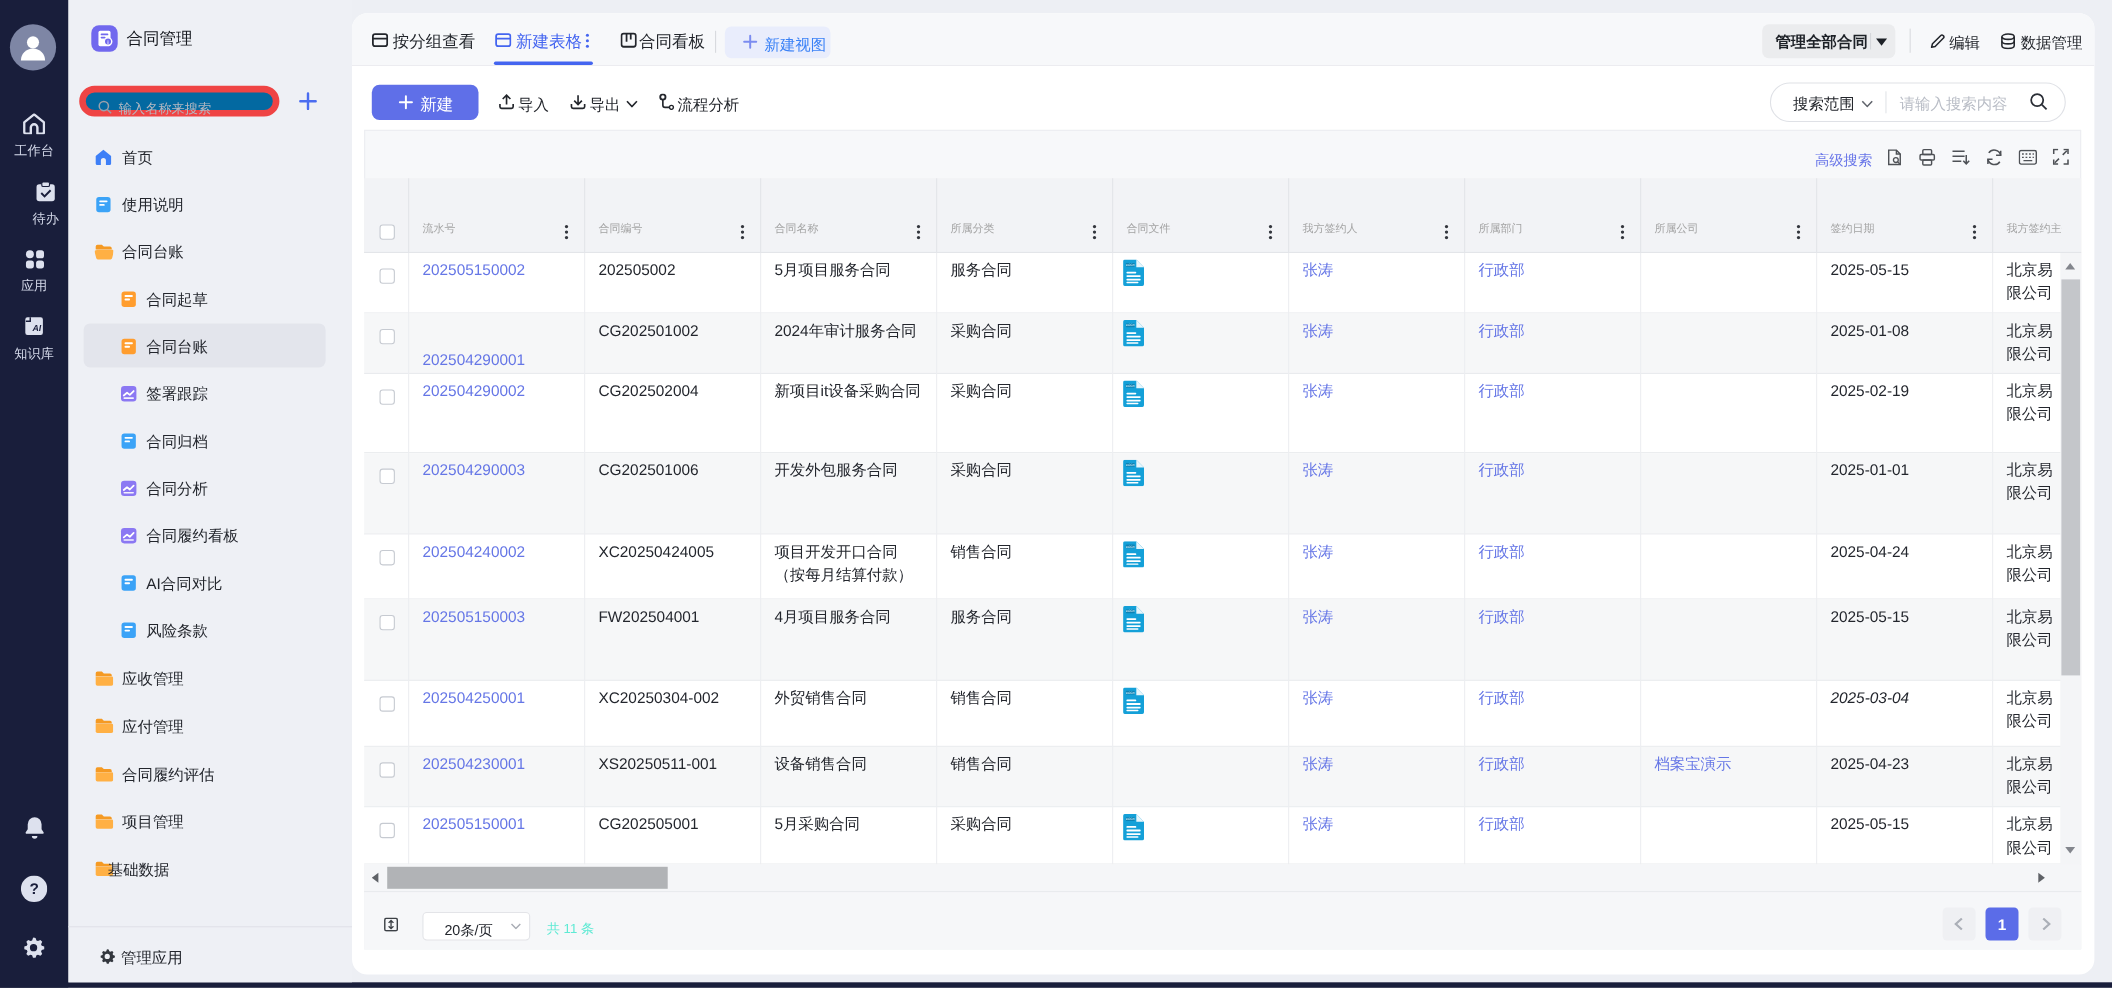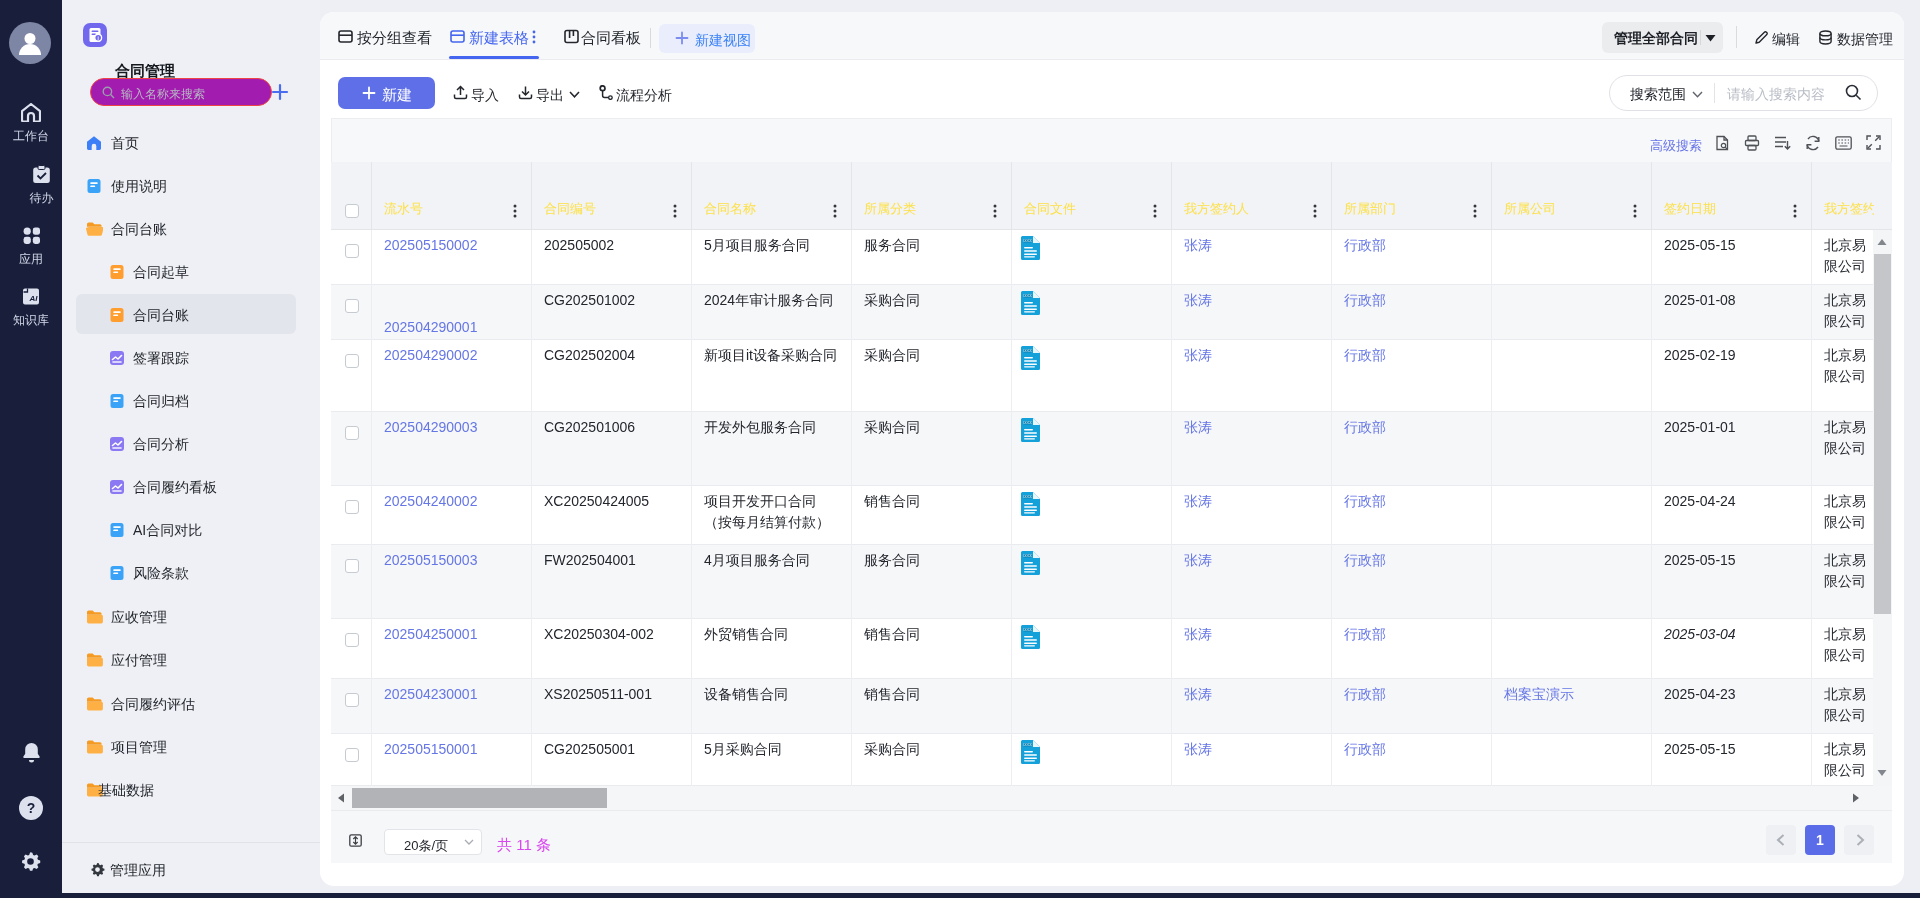--- a/index.html
+++ b/index.html
@@ -5,21 +5,21 @@
 * { margin:0; padding:0; box-sizing:border-box; }
 html,body { width:1920px; height:898px; overflow:hidden; font-family:"Liberation Sans",sans-serif; }
 body { background:#191e3b; position:relative; }
 .abs { position:absolute; }
 
 #workspace { left:62px; top:0; width:1858px; height:893px; background:#edeff4; }
 #leftbar { left:62px; top:0; width:258px; height:893px; background:#eef0f5; }
 #card { left:320px; top:12px; width:1584px; height:874px; background:#fff; border-radius:14px; }
 .ellipsis { white-space:nowrap; overflow:hidden; }
 .mtxt { font-size:14px; color:#23262d; line-height:15px; }
-.hdr { font-size:13px; color:#fde047; line-height:15px; }
+.hdr { font-size:10px; color:#a3a3a3; line-height:15px; }
 .cell { font-size:14px; color:#23262d; line-height:21px; }
 .lnk { color:#6576e6; }
 </style>
 </head>
 <body>
 <div class="abs" id="workspace"></div>
 <div class="abs" id="leftbar"></div>
 <div class="abs" id="card"></div>
 
 <div class="abs" id="rail" style="left:0;top:0;width:62px;height:898px;background:#191e3b;">
@@ -83,23 +83,23 @@
 
   <div class="abs" style="left:21px;top:23px;width:24px;height:24px;border-radius:7px;background:#7168ee;">
     <svg width="24" height="24" viewBox="0 0 24 24">
         <rect x="6.5" y="5" width="11" height="14" rx="1.5" fill="#fff"></rect>
         <rect x="8.5" y="7.5" width="7" height="1.6" rx="0.8" fill="#7168ee"></rect>
         <rect x="8.5" y="10.5" width="4.5" height="1.4" rx="0.7" fill="#7168ee"></rect>
         <circle cx="15.2" cy="14.8" r="3.4" fill="#7168ee" stroke="#fff" stroke-width="1.3"></circle>
         <text x="15.2" y="17" font-size="4.8" fill="#fff" text-anchor="middle" font-weight="bold">i</text>
       </svg>
   </div>
-  <div class="abs" style="left:53px;top:26px;font-size:15px;font-weight:bold;color:#15181e;margin-top:36px;">合同管理</div>
-
-  <div class="abs" style="left:28px;top:78px;width:182px;height:28px;border-radius:14px;background:#a21caf;border:1px solid #ef4444;">
+  <div class="abs" style="left:53px;top:26px;font-size:15px;font-weight:normal;color:#15181e;">合同管理</div>
+
+  <div class="abs" style="left:10px;top:78px;width:182px;height:28px;border-radius:14px;background:#0369a1;border:6px solid #ef4444;">
     <svg class="abs" style="left:11px;top:7px;" width="13" height="13" viewBox="0 0 13 13">
         <circle cx="5.4" cy="5.4" r="4.2" fill="none" stroke="#9aa0ab" stroke-width="1.4"></circle>
         <path d="M8.6 8.6 L12 12" stroke="#9aa0ab" stroke-width="1.4"></path>
       </svg>
     <div class="abs" style="left:30px;top:7px;font-size:12px;color:#b5b9c2;">输入名称来搜索</div>
   </div>
   <div class="abs" style="left:209px;top:83px;">
     <svg width="18" height="18" viewBox="0 0 18 18">
         <path d="M9 2 V16 M2 9 H16" stroke="#4a6cf0" stroke-width="2.2" stroke-linecap="round"></path>
       </svg>
@@ -594,21 +594,21 @@
 <div class="abs" style="left:331px;top:810px;width:1561px;height:53px;background:#f6f7f9;border-top:1px solid #e9ebee;"></div>
 <svg class="abs" style="left:349px;top:834px;" width="13" height="13" viewBox="0 0 13 13">
       <rect x="0.8" y="0.8" width="11.4" height="11.4" rx="1.5" fill="none" stroke="#3c4046" stroke-width="1.3"></rect>
       <path d="M6.5 3 V10 M4.3 5 L6.5 2.8 L8.7 5 M4.3 8 L6.5 10.2 L8.7 8" fill="none" stroke="#3c4046" stroke-width="1.2"></path>
     </svg>
 <div class="abs" style="left:384px;top:829px;width:98px;height:26px;background:#fff;border:1px solid #e3e4e8;border-radius:4px;"></div>
 <div class="abs" style="left:404px;top:837px;font-size:13px;color:#23262d;">20条/页</div>
 <svg class="abs" style="left:464px;top:839px;" width="10" height="6" viewBox="0 0 10 6">
       <path d="M1 1 L5 5 L9 1" fill="none" stroke="#a8acb4" stroke-width="1.3"></path>
     </svg>
-<div class="abs" style="left:497px;top:836px;font-size:15px;color:#d946ef;">共 11 条</div>
+<div class="abs" style="left:497px;top:836px;font-size:12px;color:#5eead4;">共 11 条</div>
 <div class="abs" style="left:1766px;top:825px;width:30px;height:30px;background:#eff0f3;border-radius:4px;"></div>
 <svg class="abs" style="left:1776px;top:834px;" width="9" height="12" viewBox="0 0 9 12">
       <path d="M7.5 1 L2 6 L7.5 11" fill="none" stroke="#abafb7" stroke-width="2"></path>
     </svg>
 <div class="abs" style="left:1805px;top:825px;width:30px;height:30px;background:#5b6ce8;border-radius:4px;color:#fff;font-size:14px;font-weight:bold;text-align:center;line-height:30px;">1</div>
 <div class="abs" style="left:1844px;top:825px;width:30px;height:30px;background:#eff0f3;border-radius:4px;"></div>
 <svg class="abs" style="left:1856px;top:834px;" width="9" height="12" viewBox="0 0 9 12">
       <path d="M1.5 1 L7 6 L1.5 11" fill="none" stroke="#abafb7" stroke-width="2"></path>
     </svg>
 </div>

